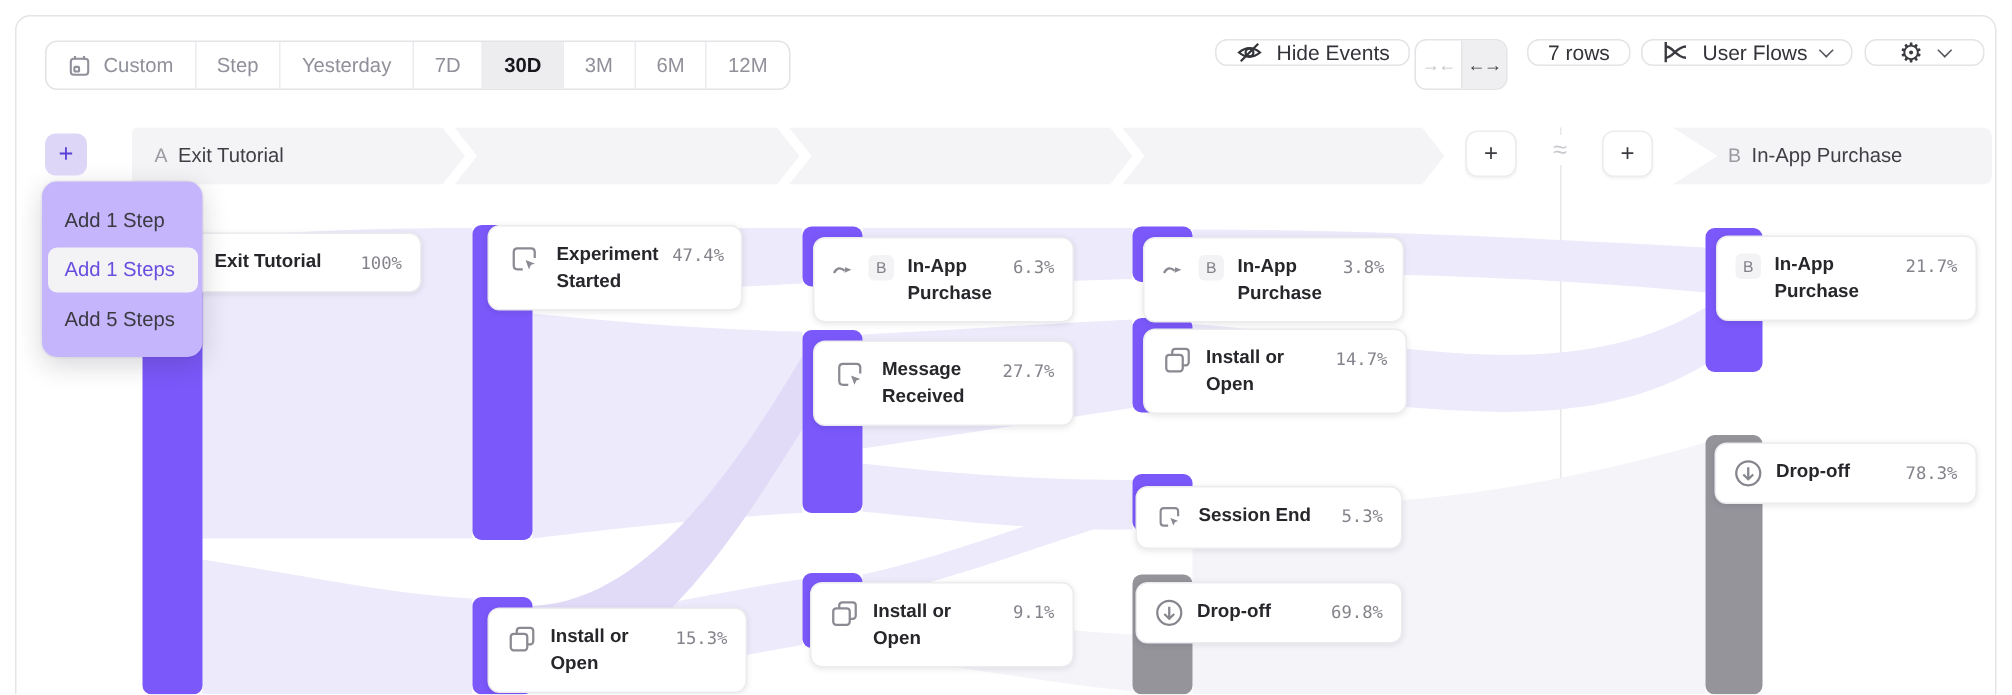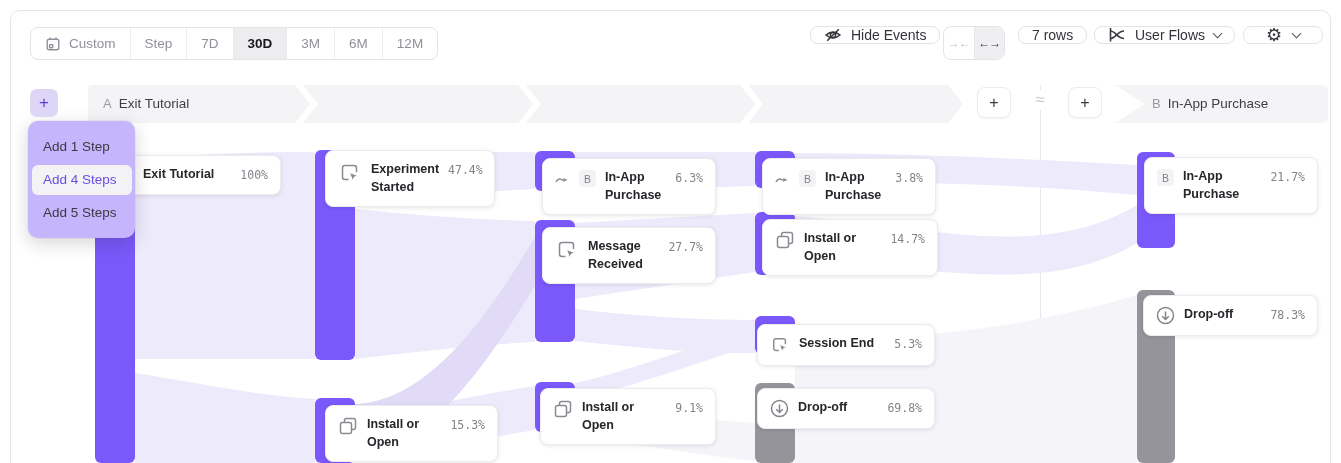--- a/index.html
+++ b/index.html
@@ -85,20 +85,23 @@
       <svg class="ic" width="16" height="16" viewBox="0 0 16 16" fill="none" stroke="#90909A" stroke-width="1.4">
         <rect x="2.2" y="3.2" width="11.6" height="10.6" rx="2"></rect>
         <line x1="5" y1="1.4" x2="5" y2="3.6"></line>
           <line x1="11" y1="1.4" x2="11" y2="3.6"></line>
         <rect x="4.6" y="8.6" width="3.1" height="3.1" rx="0.6"></rect>
       </svg>
       <span>Custom</span>
     </div>
     <div class="seg">
         <span>Step</span>
+      </div>
+    <div class="seg">
+        <span>Yesterday</span>
       </div>
     <div class="seg">
         <span>7D</span>
       </div>
     <div class="seg active">
         <span>30D</span>
       </div>
     <div class="seg">
         <span>3M</span>
       </div>
@@ -306,16 +309,16 @@
     <svg class="ic" width="19" height="19" viewBox="0 0 19 19" fill="none" stroke="#85858D" stroke-width="1.5">
       <circle cx="9.5" cy="9.5" r="8"></circle>
       <path d="M9.5 5.5 V13 M6.2 10.3 L9.5 13.5 L12.8 10.3"></path>
     </svg>
     <span class="lbl">Drop-off</span>
     <span class="val">78.3%</span>
   </div>
 
   <div class="menu">
     <div class="menu-item">Add 1 Step</div>
-    <div class="menu-item hl">Add 4 Steps</div>
+    <div class="menu-item hl">Add 1 Steps</div>
     <div class="menu-item">Add 5 Steps</div>
   </div>
 </div>
 
 </body></html>

